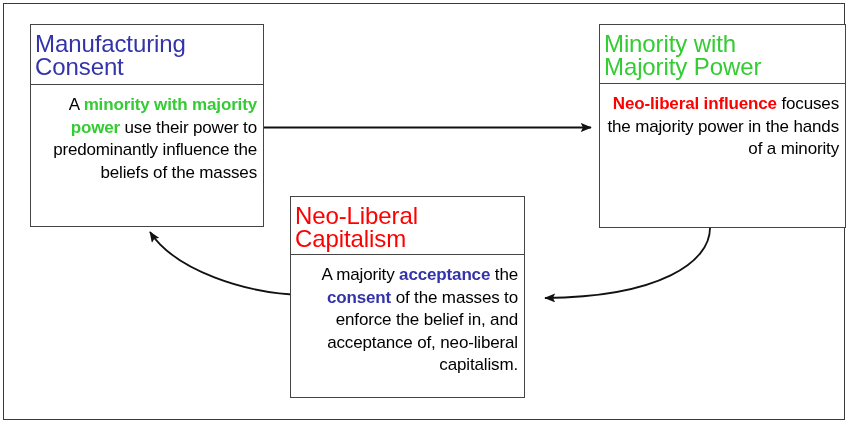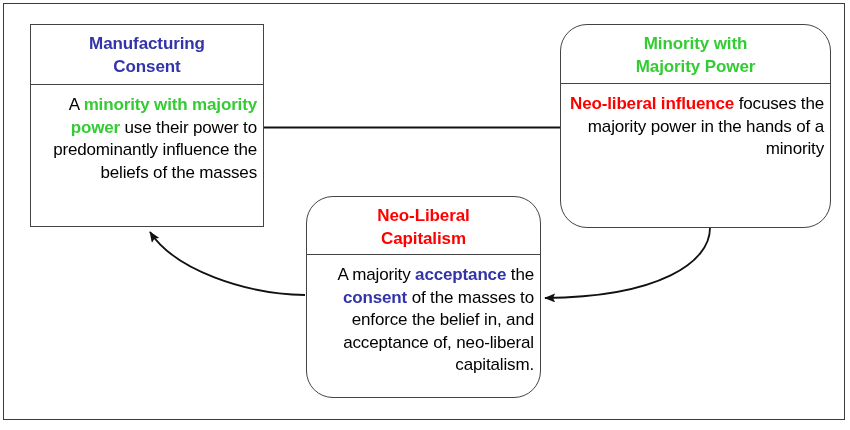--- a/index.html
+++ b/index.html
@@ -30,23 +30,23 @@
   .node-box {
     position: absolute;
     box-sizing: border-box;
     border: 1.7px solid #444444;
     background: #ffffff;
     z-index: 3;
   }
   .node-header {
     box-sizing: border-box;
     border-bottom: 1.7px solid #444444;
-    text-align: center;
-    font-weight: bold;
-    font-size: 17px;
+    text-align: left;
+    font-weight: normal;
+    font-size: 24px;
     line-height: 23px;
     padding: 7px 4px 8px 4px;
     letter-spacing: -0.1px;
   }
   .node-body {
     box-sizing: border-box;
     text-align: right;
     font-size: 17px;
     line-height: 22.5px;
     color: #000000;
@@ -60,26 +60,26 @@
   .hl-green { color: #33cc33; }
   .hl-red { color: #ff0000; }
 
   
   #box-manufacturing-consent {
     left: 30px; top: 24px; width: 234px; height: 203px;
   }
   #box-manufacturing-consent .node-header { height: 60px; }
 
   #box-minority-majority-power {
-    left: 560px; top: 24px; width: 271px; height: 204px; border-radius: 27px;
+    left: 599px; top: 24px; width: 247px; height: 204px;
   }
   #box-minority-majority-power .node-header { height: 59px; }
 
   #box-neoliberal-capitalism {
-    left: 306px; top: 196px; width: 235px; height: 202px; border-radius: 27px;
+    left: 290px; top: 196px; width: 235px; height: 202px;
   }
   #box-neoliberal-capitalism .node-header { height: 58px; }
 
   #connector-layer {
     position: absolute;
     left: 0; top: 0;
     width: 850px;
     height: 430px;
     z-index: 2;
     pointer-events: none;

